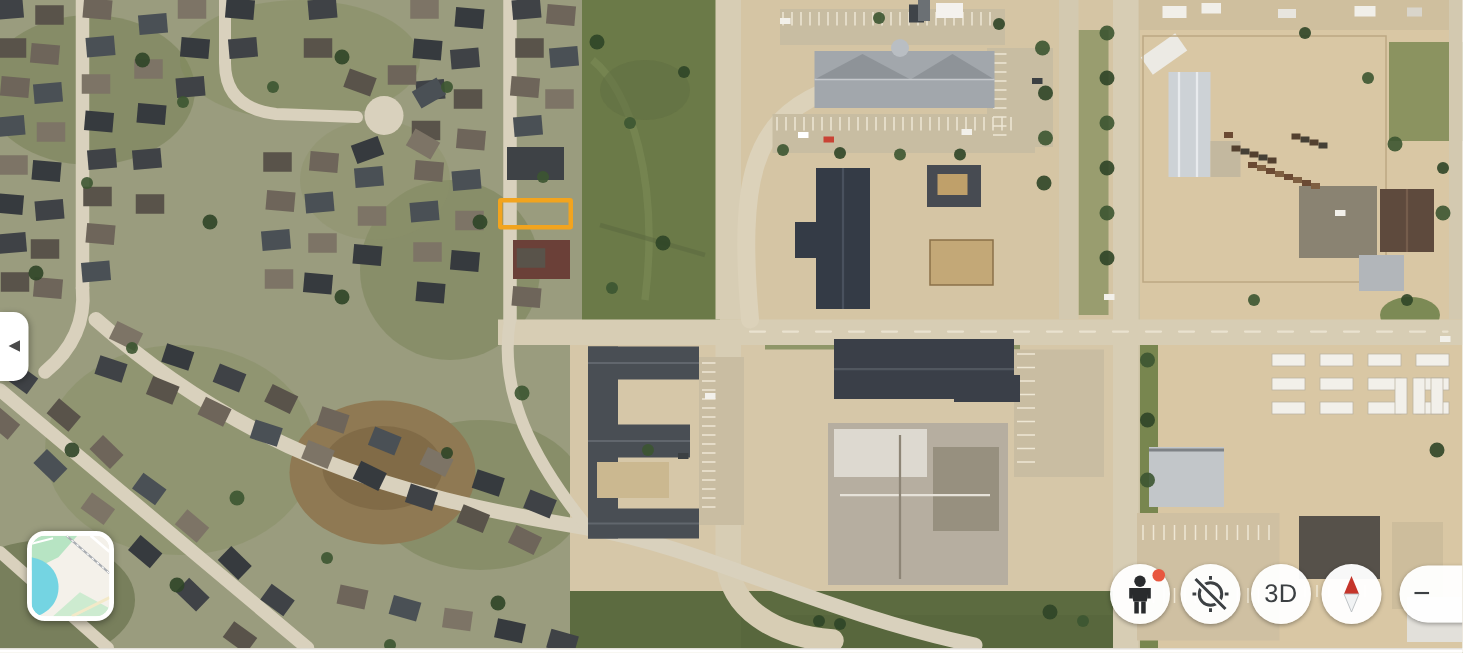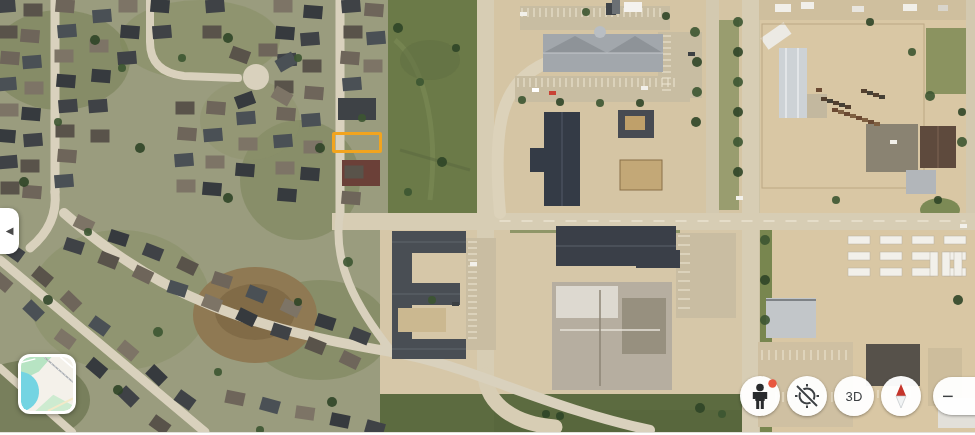--- a/index.html
+++ b/index.html
@@ -17,21 +17,21 @@
 
   .minimap{position:absolute;left:18px;top:354px;width:58px;height:60px;background:#fff;
     border:3px solid #fff;border-radius:12px;box-shadow:0 1px 5px rgba(0,0,0,.4);
     overflow:hidden;cursor:pointer;padding:0;}
   .minimap svg{display:block;border-radius:9px;}
 
   .ctrl{position:absolute;width:40px;height:40px;border-radius:50%;background:rgba(255,255,255,.96);
     box-shadow:0 1px 3px rgba(0,0,0,.35);border:none;display:flex;align-items:center;
     justify-content:center;cursor:pointer;padding:0;}
   .ctrl svg{display:block;}
-  .ctrl-3d{font-size:13px;font-weight:500;color:#3c4043;letter-spacing:.3px;}
+  .ctrl-3d{font-size:17px;font-weight:500;color:#3c4043;letter-spacing:.3px;}
   .zoom-pill{position:absolute;left:933px;top:377px;width:60px;height:38px;background:rgba(255,255,255,.96);
     border:none;border-radius:19px;box-shadow:0 1px 3px rgba(0,0,0,.35);display:flex;align-items:center;
     justify-content:flex-start;padding:0 0 0 9px;cursor:pointer;}
   .zoom-pill .minus{font-size:20px;color:#3c4043;line-height:1;font-weight:400;}
 </style>
 </head>
 <body>
 
 <div class="map-container">
 

